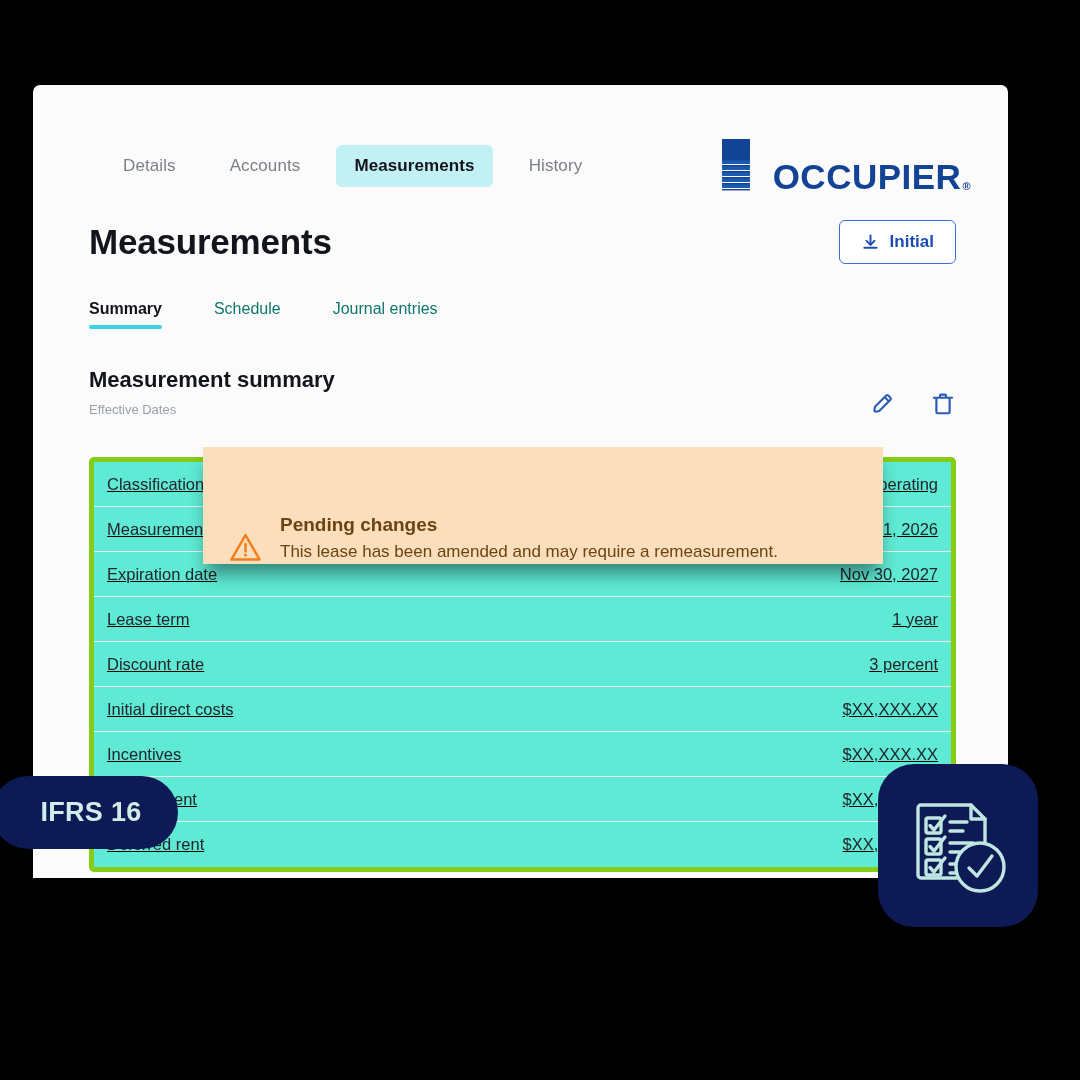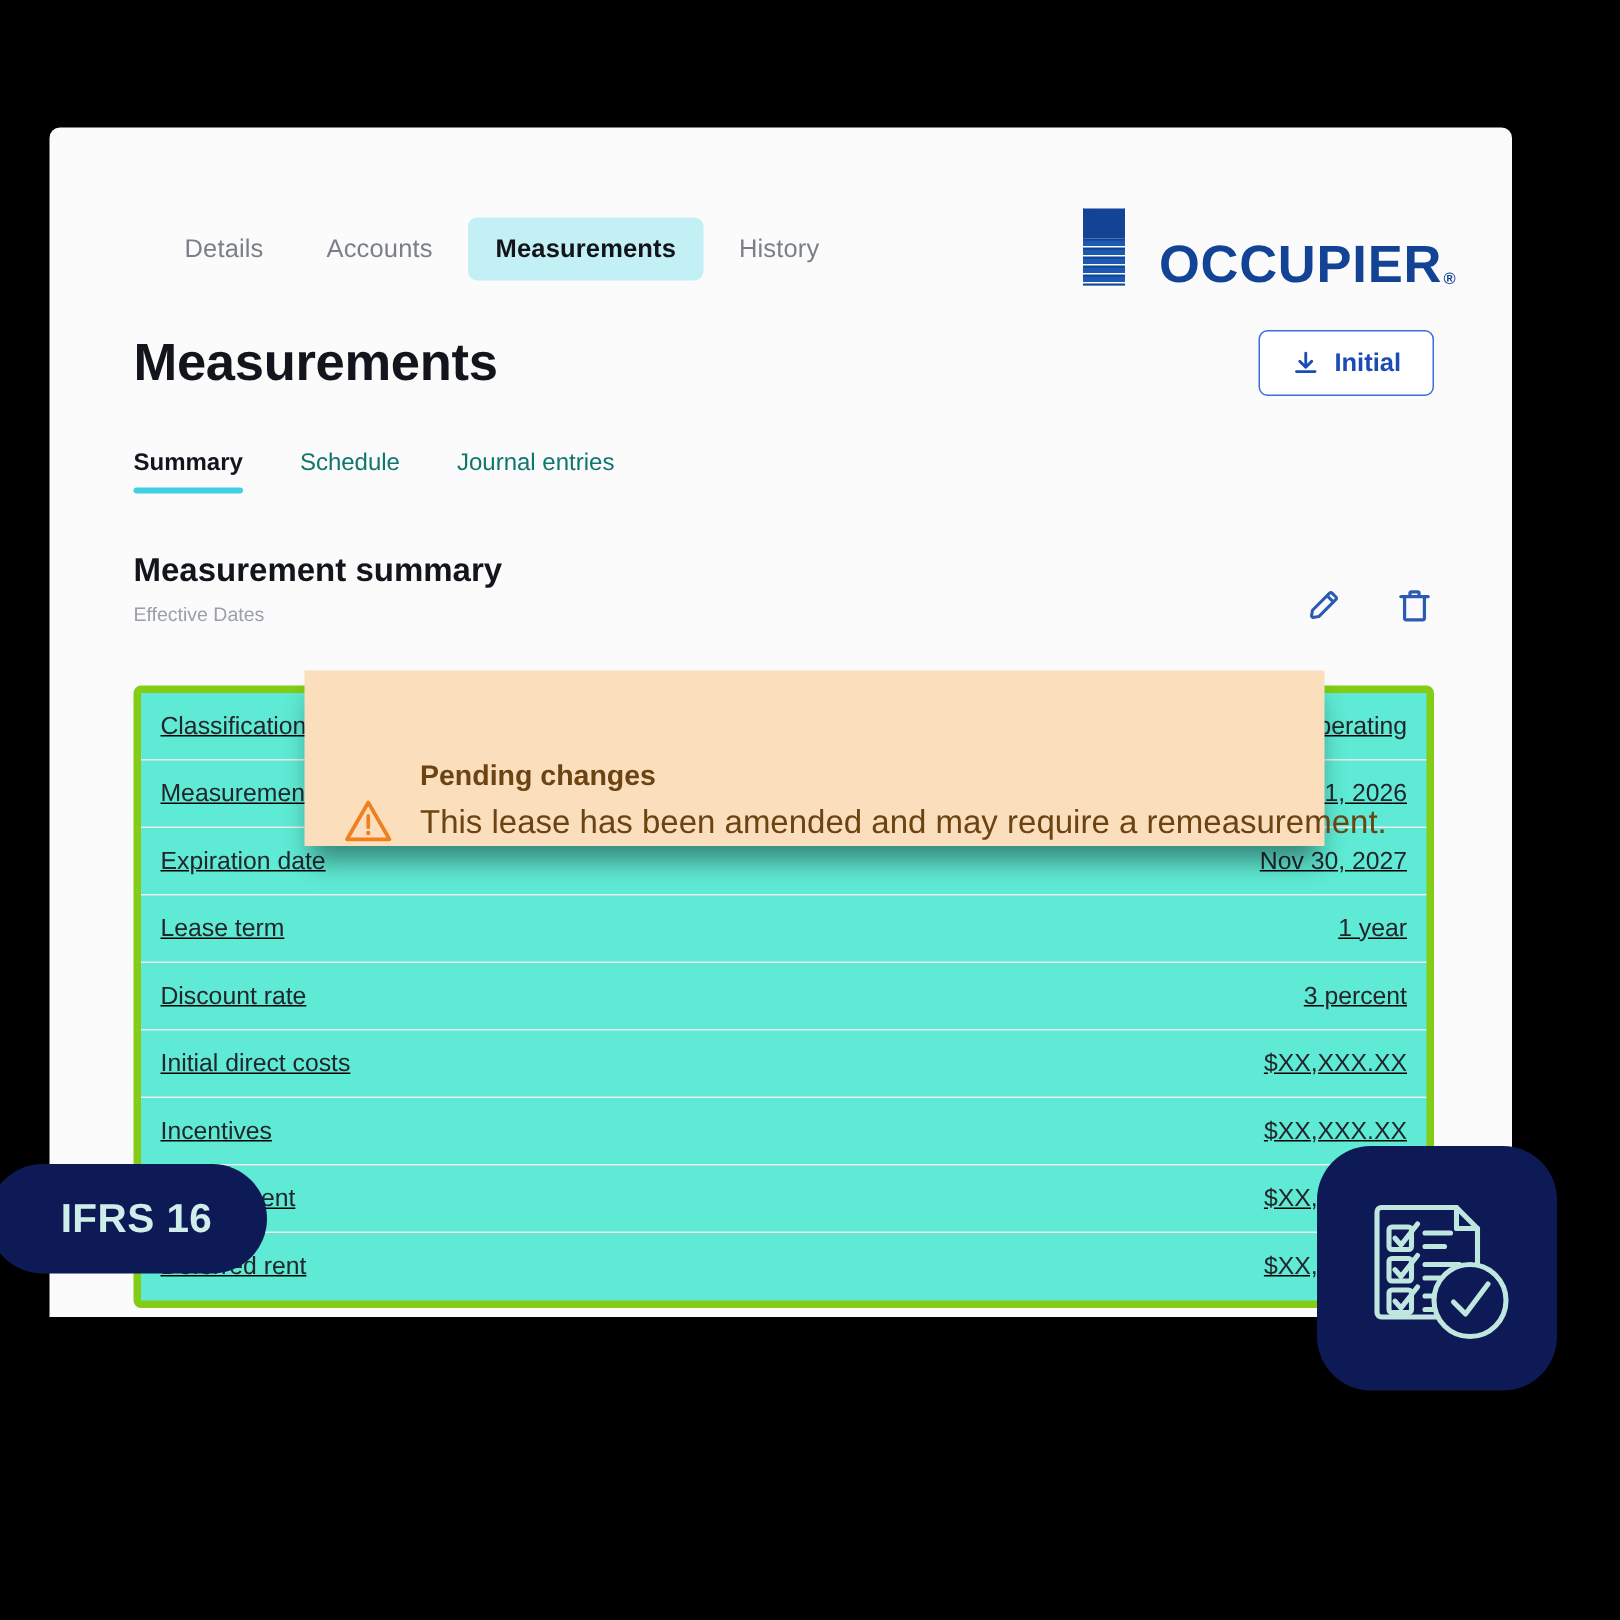--- a/index.html
+++ b/index.html
@@ -38,21 +38,21 @@
     width: 975px;
     height: 110px;
   }
 
   .nav-tabs {
     position: absolute;
     left: 72px;
     top: 60px;
     display: flex;
     align-items: flex-start;
-    gap: 6px;
+    gap: 18px;
   }
 
   .nav-tab {
     font-size: 17px;
     color: #7b7f87;
     padding: 11px 18px;
     border-radius: 6px;
     letter-spacing: .1px;
     white-space: nowrap;
   }
@@ -118,21 +118,21 @@
     cursor: pointer;
     white-space: nowrap;
   }
 
   
   .sub-tabs {
     position: absolute;
     left: 56px;
     top: 215px;
     display: flex;
-    gap: 38px;
+    gap: 52px;
   }
   .sub-tab {
     font-size: 16px;
     color: #0f766e;
     padding-bottom: 11px;
     position: relative;
     white-space: nowrap;
   }
   .sub-tab.active {
     color: #13151c;
@@ -214,21 +214,21 @@
     box-shadow: 0 14px 16px -4px rgba(0,0,0,.42);
   }
   .alert-icon { flex: none; margin-top: 2px; }
   .alert-title {
     font-size: 19px;
     font-weight: 700;
     color: #6c4313;
     line-height: 1.25;
   }
   .alert-text {
-    font-size: 22px;
+    font-size: 17px;
     color: #6c4313;
     line-height: 1.4;
     margin-top: 3px;
     white-space: nowrap;
   }
 
   
   .ifrs-pill {
     position: absolute;
     left: -8px;

